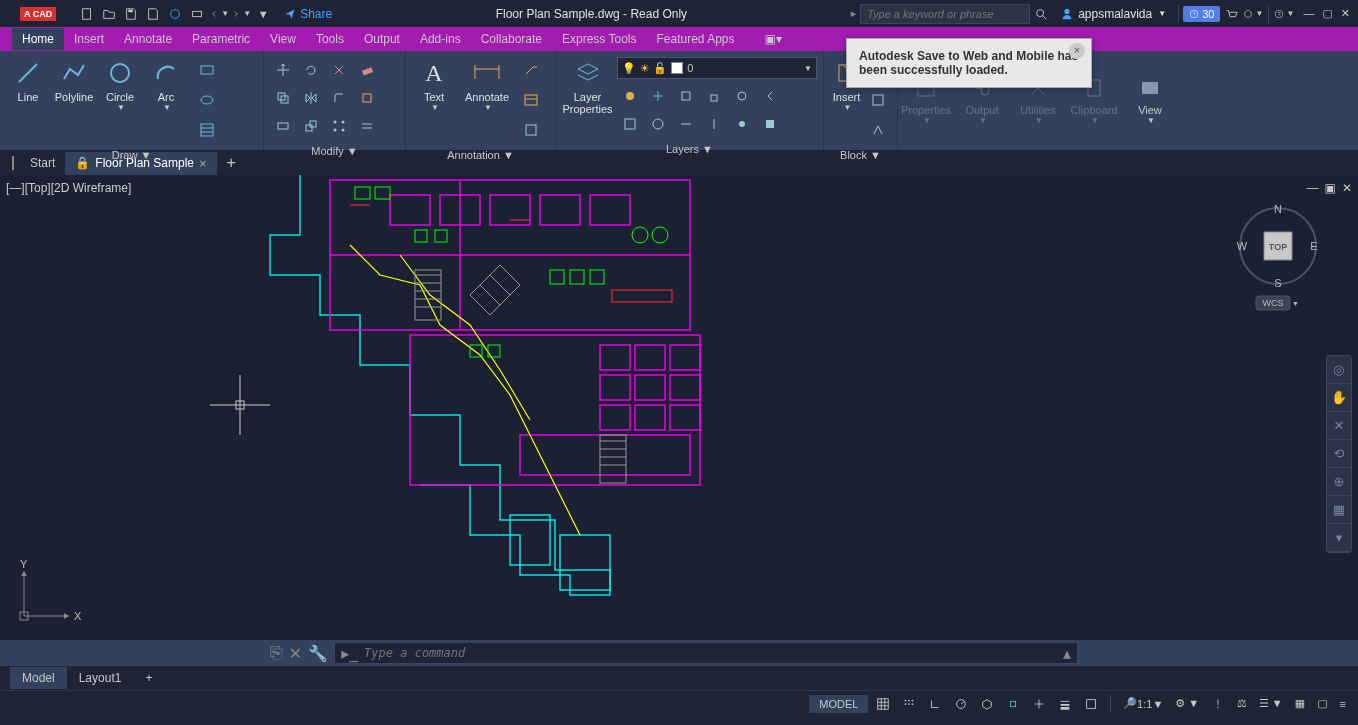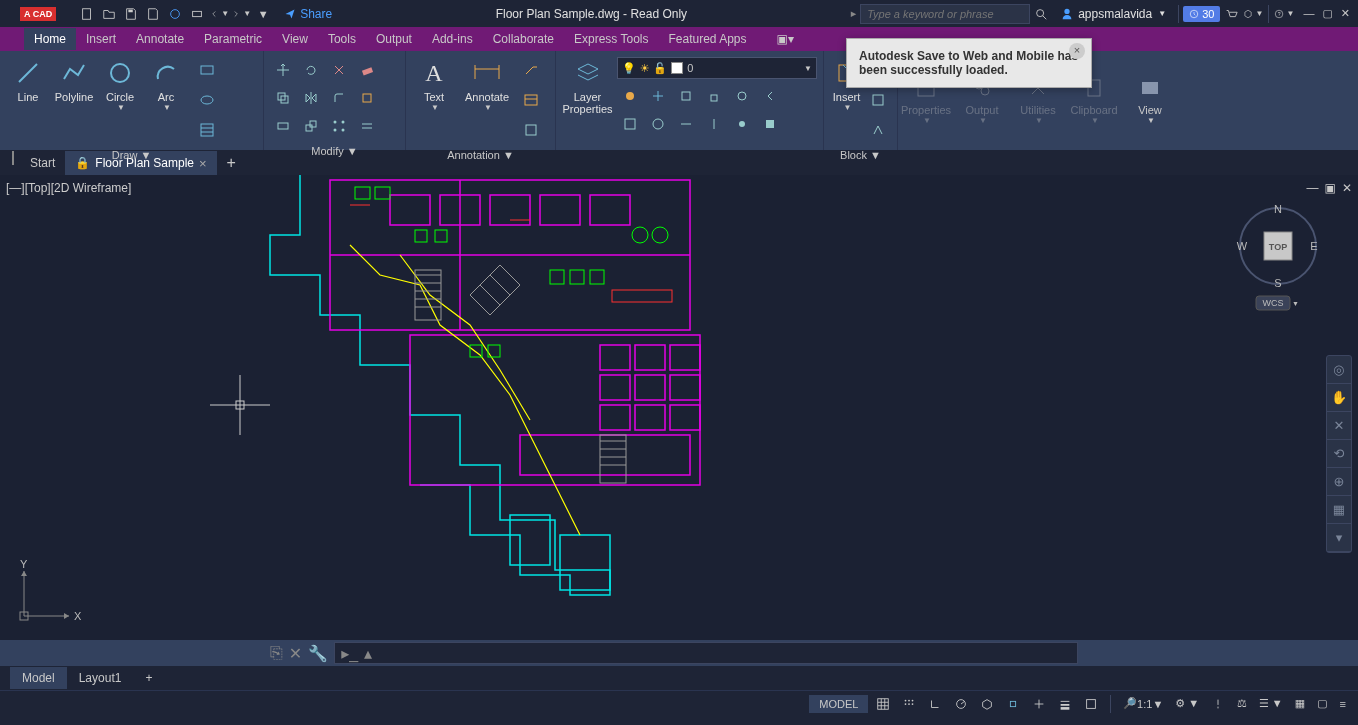--- a/index.html
+++ b/index.html
@@ -11,41 +11,41 @@
 .qat-icon { width: 20px; height: 20px; display: inline-flex; align-items: center; justify-content: center; margin: 0 1px; cursor: pointer; color: #c8c8c8; }
 .qat-icon svg { width: 14px; height: 14px; }
 .title-text { flex: 1; text-align: center; color: #e0e0e0; font-size: 12px; }
 .search-box { background: #2b3347; border: 1px solid #3c4560; width: 170px; height: 20px; padding: 2px 6px; font-size: 11px; color: #888; font-style: italic; }
 .user-section { display: flex; align-items: center; gap: 4px; margin: 0 8px; font-size: 12px; color: #e0e0e0; }
 .trial-badge { background: #527ce6; color: white; padding: 2px 6px; border-radius: 2px; font-size: 11px; display: flex; align-items: center; gap: 3px; }
 .window-controls { display: flex; gap: 8px; margin: 0 8px; }
 .share-btn { color: #4a9eff; font-size: 12px; margin-left: 10px; display: flex; align-items: center; gap: 4px; }
 
 
-.menubar { height: 24px; background: #701a75; display: flex; align-items: center; padding-left: 24px; font-size: 12px; }
+.menubar { height: 24px; background: #a21caf; display: flex; align-items: center; padding-left: 12px; font-size: 12px; }
 .menu-tab { padding: 4px 10px; color: #c8c8c8; cursor: pointer; }
 .menu-tab.active { background: #33415e; color: #fff; }
 
 
 .ribbon { height: 100px; background: #33415e; display: flex; border-bottom: 1px solid #1e2436; }
 .ribbon-panel { border-right: 1px solid #2a3450; display: flex; flex-direction: column; padding: 2px; position: relative; }
 .panel-body { flex: 1; display: flex; align-items: flex-start; padding: 4px; gap: 2px; }
 .panel-label { text-align: center; font-size: 11px; color: #c8c8c8; padding: 2px 0; cursor: pointer; }
 .big-tool { display: flex; flex-direction: column; align-items: center; width: 44px; cursor: pointer; }
 .big-tool .icon-box { width: 32px; height: 32px; display: flex; align-items: center; justify-content: center; }
 .big-tool .label { font-size: 11px; text-align: center; color: #e0e0e0; margin-top: 2px; }
 .small-grid { display: grid; grid-template-columns: repeat(4, 26px); grid-auto-rows: 26px; gap: 2px; }
 .small-tool { width: 26px; height: 26px; display: flex; align-items: center; justify-content: center; cursor: pointer; color: #9cc; }
 .small-tool svg { width: 16px; height: 16px; }
 .layer-combo { background: #1e2436; border: 1px solid #4a5470; height: 22px; width: 200px; display: flex; align-items: center; padding: 0 4px; font-size: 11px; gap: 4px; }
 .collapsed-panel { width: 56px; display: flex; flex-direction: column; align-items: center; justify-content: center; cursor: pointer; padding: 8px 2px; }
 .collapsed-panel .label { font-size: 11px; text-align: center; margin-top: 4px; }
 
 
-.file-tabs { height: 24px; background: #1e2436; display: flex; padding-left: 12px; font-size: 12px; }
+.file-tabs { height: 24px; background: #1e2436; display: flex; align-items: center; padding-left: 12px; font-size: 12px; }
 .file-tab { padding: 4px 10px; color: #c8c8c8; cursor: pointer; display: flex; align-items: center; gap: 5px; }
 .file-tab.active { background: #33415e; color: #fff; }
 .tab-close { font-size: 13px; color: #aaa; }
 
 
 .canvas-area { position: relative; height: 465px; background: #1b2133; overflow: hidden; }
 .viewport-label { position: absolute; left: 6px; top: 6px; font-size: 12px; color: #ccc; }
 .viewport-controls { position: absolute; right: 6px; top: 6px; display: flex; gap: 6px; font-size: 12px; }
 .viewcube-wrap { position: absolute; right: 30px; top: 26px; width: 100px; height: 100px; }
 .cursor-cross { position: absolute; left: 210px; top: 200px; }
@@ -458,20 +458,21 @@
               </span>
             <span class="small-tool">
                 <svg viewBox="0 0 16 16">
                   <rect x="4" y="4" width="8" height="8" fill="#9cc"></rect>
                 </svg>
               </span>
           </div>
         </div>
       </div>
     </div>
+    <div class="panel-label"><span>Layers</span> ▼</div>
   </div>
 
   <div class="ribbon-panel" style="width:74px">
     <div class="panel-body">
       <div class="big-tool">
           <div class="icon-box">
             <svg width="28" height="28" viewBox="0 0 28 28">
               <rect x="6" y="6" width="16" height="16" fill="none" stroke="#e9a94a"></rect>
               <path d="M14 2v8M10 6l4 4 4-4" fill="none" stroke="#6db8d8"></path>
             </svg>
@@ -669,20 +670,21 @@
     </svg>
   </div>
 </div>
 
 <div class="command-area">
   <span style="margin-right:6px;color:#888">⎘</span>
   <span style="margin-right:6px;color:#888">✕</span>
   <span style="margin-right:6px;color:#888">🔧</span>
   <div class="cmd-input-wrap">
     <span style="color:#888">▸_</span>
+    <input class="cmd-input" placeholder="Type a command" style="">
     <span style="color:#888">▴</span>
   </div>
 </div>
 
 <div class="layout-tabs">
   <div class="layout-tab active">Model</div>
   <div class="layout-tab">Layout1</div>
   <div class="layout-tab">+</div>
 </div>
 

